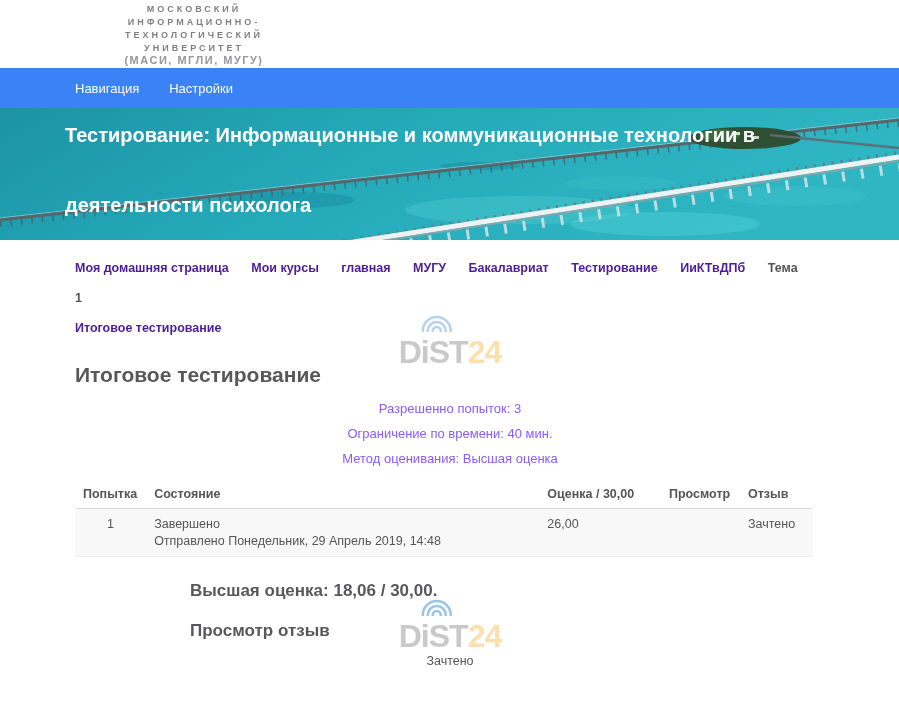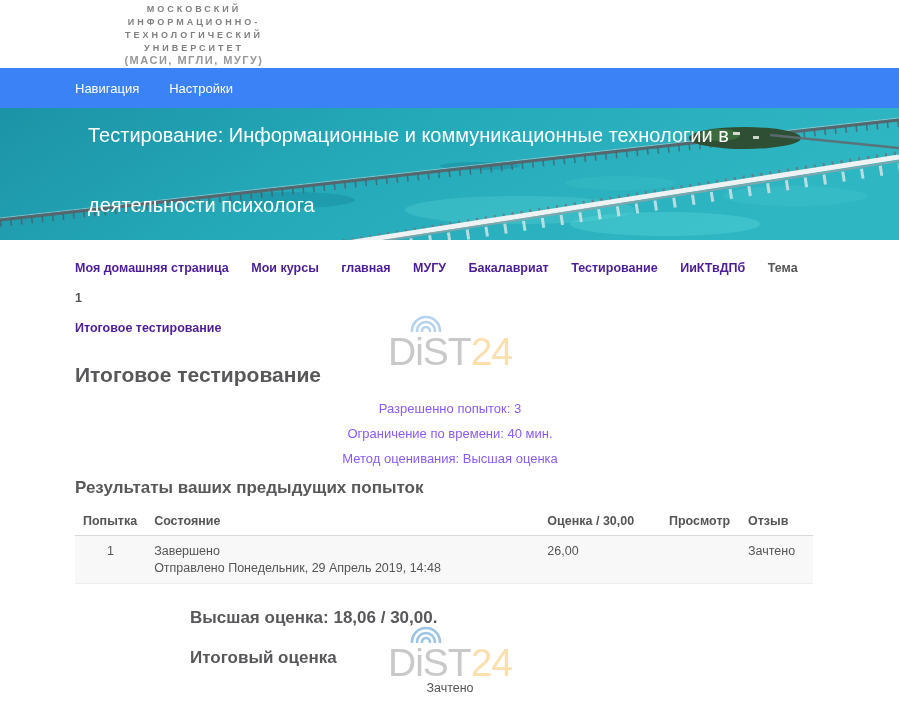--- a/index.html
+++ b/index.html
@@ -19,38 +19,38 @@
   .btn-logout  { margin-left:18px; padding:8px 15px; }
   .avatar { width:35px; height:35px; margin-left:12px; background:#e9e9e9; overflow:hidden; }
 
   
   .navbar { height:40px; background:#3b82f6; display:flex; align-items:center; padding-left:75px; }
   .nav-item { color:#fff; font-size:13px; margin-right:30px; cursor:pointer; }
 
   
   .hero { height:132px; position:relative; overflow:hidden; }
   .hero svg.sea { position:absolute; left:0; top:0; width:899px; height:132px; display:block; }
-  .hero-title { position:absolute; left:88px; top:-8px; width:700px; color:#fff;
-                font-size:20px; font-weight:normal; line-height:70px; z-index:2; }
+  .hero-title { position:absolute; left:65px; top:-8px; width:700px; color:#fff;
+                font-size:20px; font-weight:bold; line-height:70px; z-index:2; }
 
   
   main { width:750px; margin-left:75px; position:relative; }
   .breadcrumb { margin-top:13px; font-size:12.5px; font-weight:bold; }
   .bc-row { line-height:30px; }
   .bc-link { color:#4c1d95; margin-right:19px; cursor:pointer; text-decoration:none; }
   .bc-plain { color:#555557; margin-right:19px; }
 
   .h2-row { position:relative; }
   h2.quiz-title { margin-top:20px; font-size:21px; color:#58585b; }
 
   
   .watermark { position:absolute; left:50%; transform:translateX(-50%); text-align:left; pointer-events:none; }
   .wm1 { top:-48px; }
   .wm-arcs { position:relative; left:19px; display:block; height:17px; }
-  .wm-text { font-size:39px; font-weight:normal; line-height:40px; letter-spacing:-1px; }
+  .wm-text { font-size:32px; font-weight:bold; line-height:40px; letter-spacing:-1px; }
   .wm-gray { color:#c9c9c9; }
   .wm-orange { color:#fbdfad; }
 
   .quiz-info { text-align:center; font-size:13px; line-height:25px; margin-top:9px; color:#8b5cf6; }
 
   h3.results-heading { margin-top:7px; font-size:17px; color:#58585b; }
 
   table.results { width:738px; margin:10px 0 0 0; border-collapse:collapse; font-size:12.5px; color:#555557; }
   table.results th { text-align:left; font-weight:bold; padding:6px 8px 7px 8px; border-bottom:1px solid #d9d9d9; }
   table.results td { background:#f8f8f8; padding:8px; vertical-align:top; border-bottom:1px solid #ededed; }
@@ -154,21 +154,20 @@
       </div>
       <h2 class="quiz-title">Итоговое тестирование</h2>
     </div>
 
     <div class="quiz-info">
       <div>Разрешенно попыток: 3</div>
       <div>Ограничение по времени: 40 мин.</div>
       <div>Метод оценивания: Высшая оценка</div>
     </div>
 
-    <h3 class="results-heading">Результаты ваших предыдущих попыток</h3>
 
     <table class="results">
       <thead>
         <tr>
           <th class="col-attempt">Попытка</th>
           <th class="col-state">Состояние</th>
           <th class="col-grade">Оценка / 30,00</th>
           <th class="col-review">Просмотр</th>
           <th class="col-feedback">Отзыв</th>
         </tr>
@@ -193,18 +192,18 @@
       <div class="watermark wm2">
         <svg class="wm-arcs" width="38" height="17" viewBox="0 0 38 17">
           <path d="M5,16 A14,14 0 0 1 33,16" fill="none" stroke="#9cc4e6" stroke-width="2.6" stroke-linecap="round"></path>
           <path d="M10,16 A9,9 0 0 1 28,16" fill="none" stroke="#9cc4e6" stroke-width="2.6" stroke-linecap="round"></path>
           <path d="M15,16 A4,4 0 0 1 23,16" fill="none" stroke="#9cc4e6" stroke-width="2.6" stroke-linecap="round"></path>
         </svg>
         <div class="wm-text">
           <span class="wm-gray">DiST</span><span class="wm-orange">24</span>
         </div>
       </div>
-      <h3 class="feedback-heading">Итоговый оценка</h3>
+      <h3 class="feedback-heading">Просмотр отзыв</h3>
       <div class="feedback-text">Зачтено</div>
     </div>
 
   </main>
 </div>
 
 </body></html>

